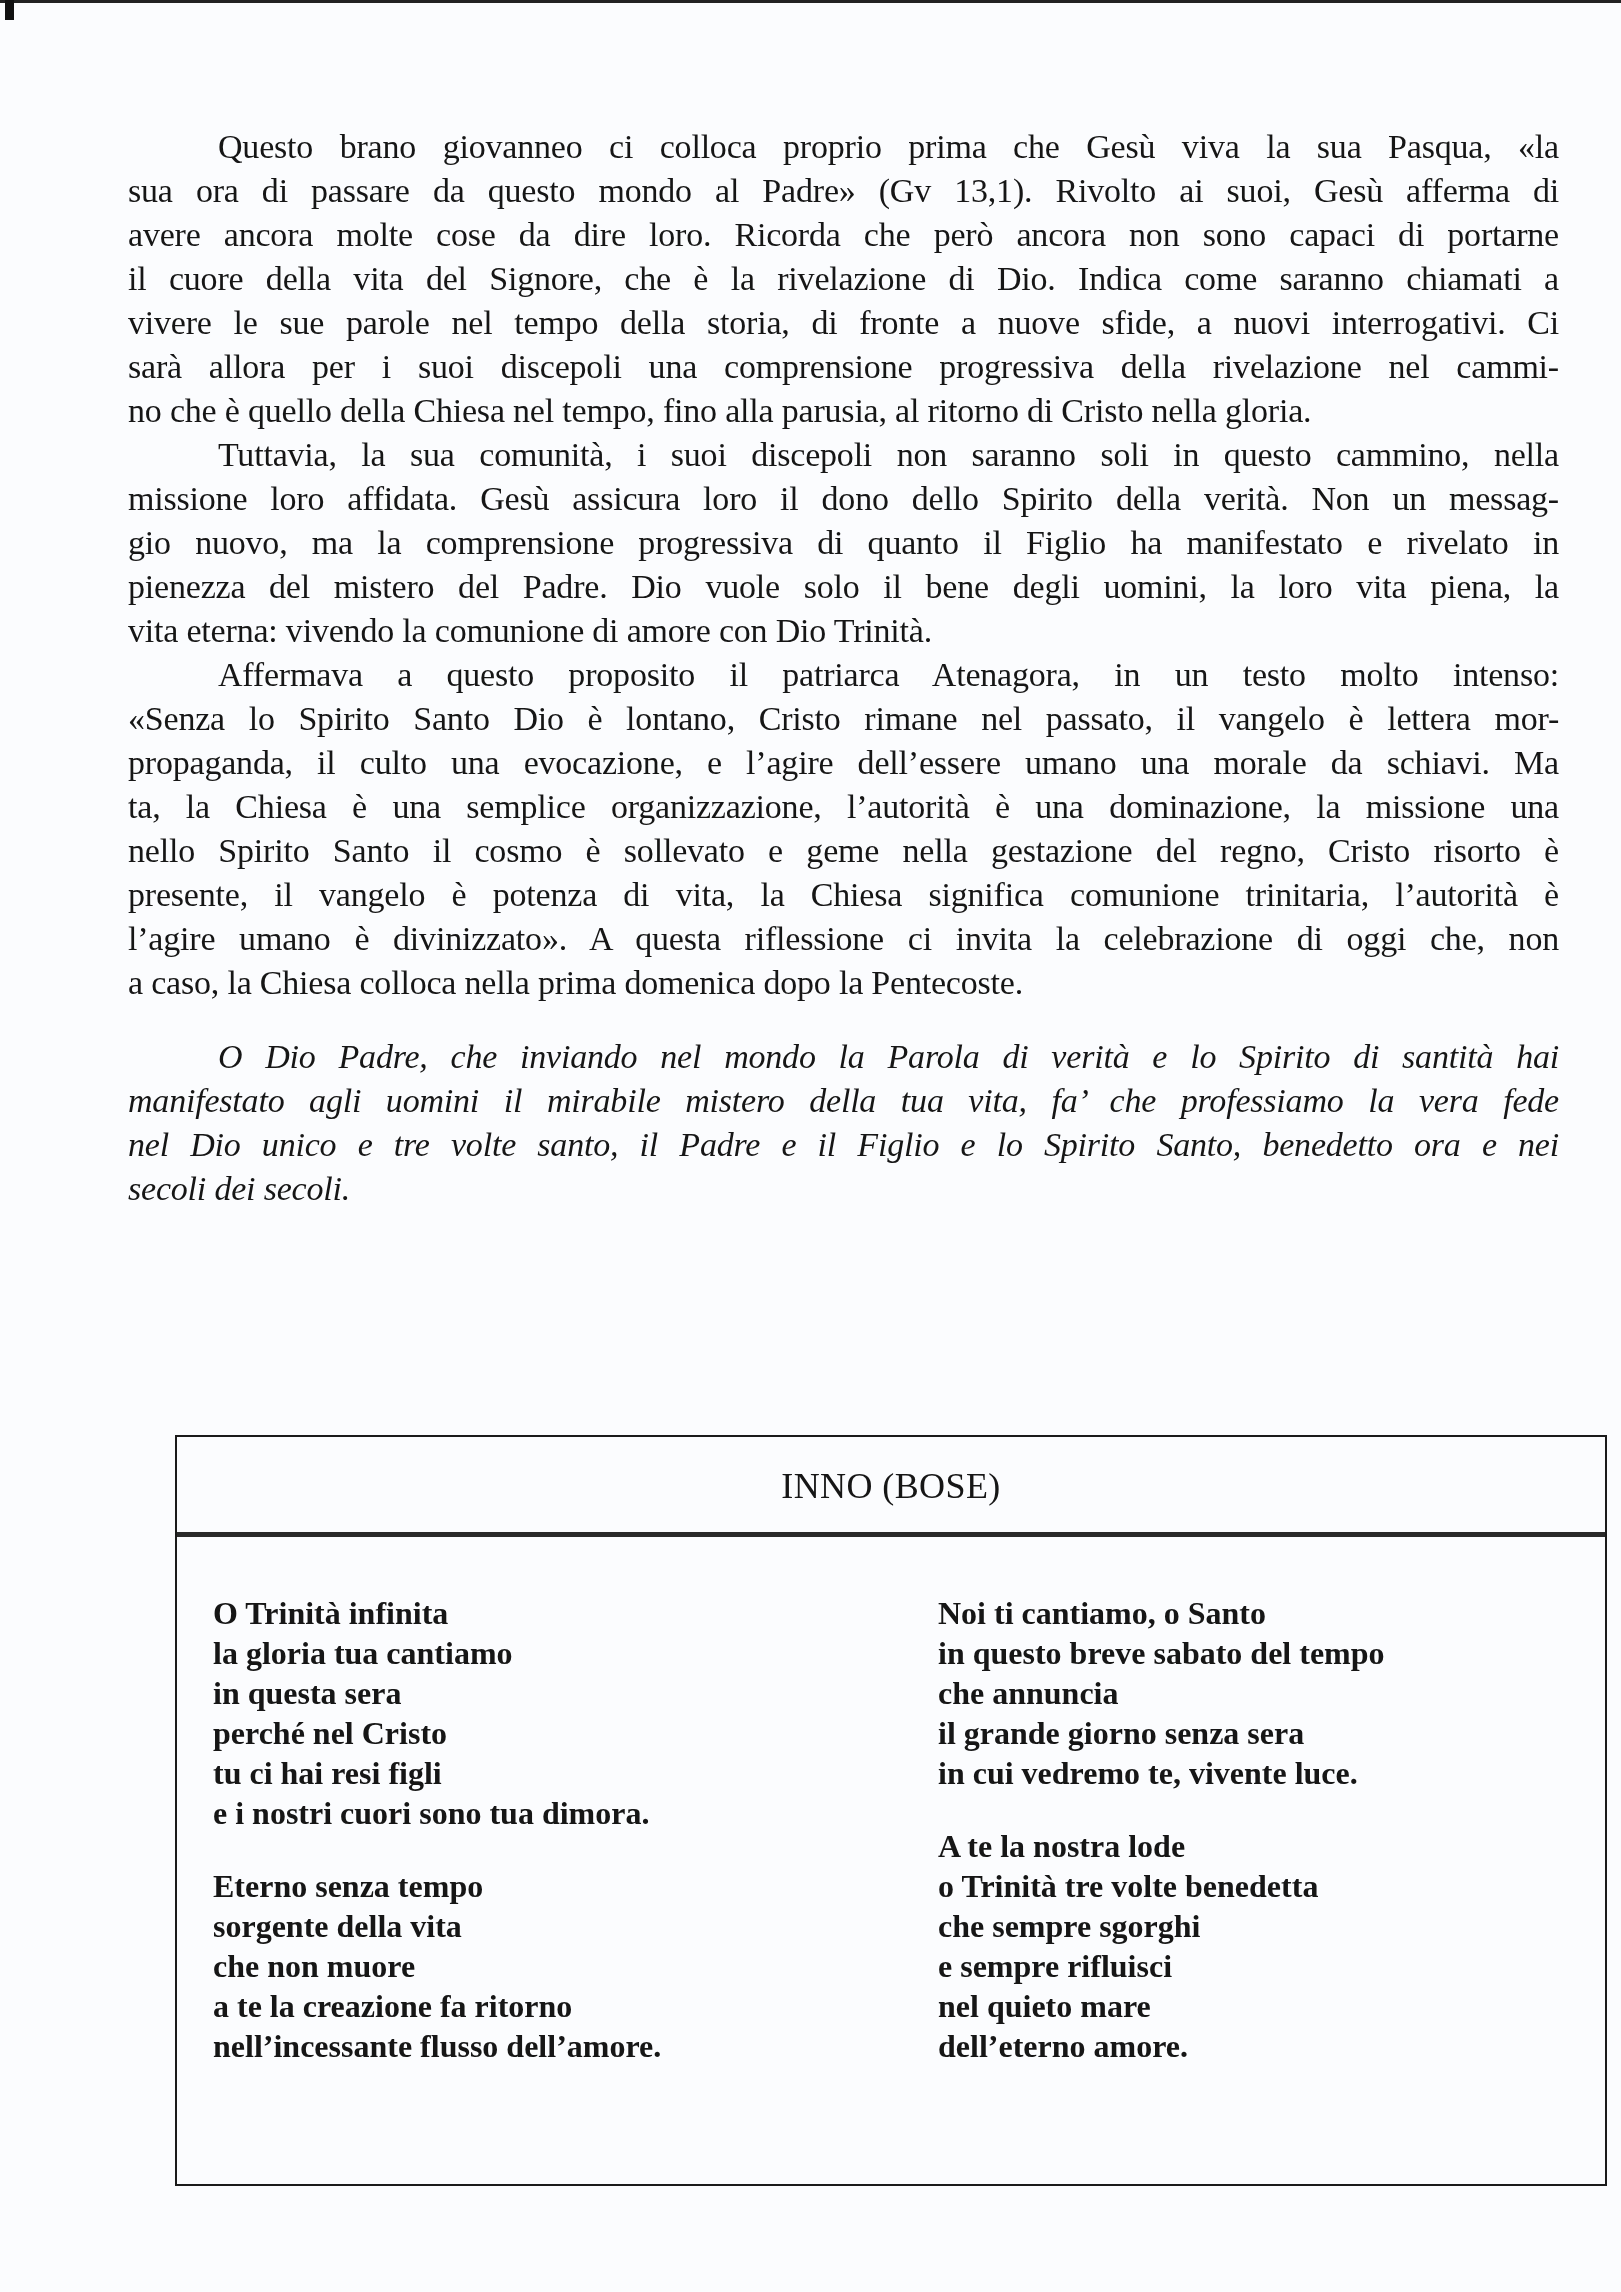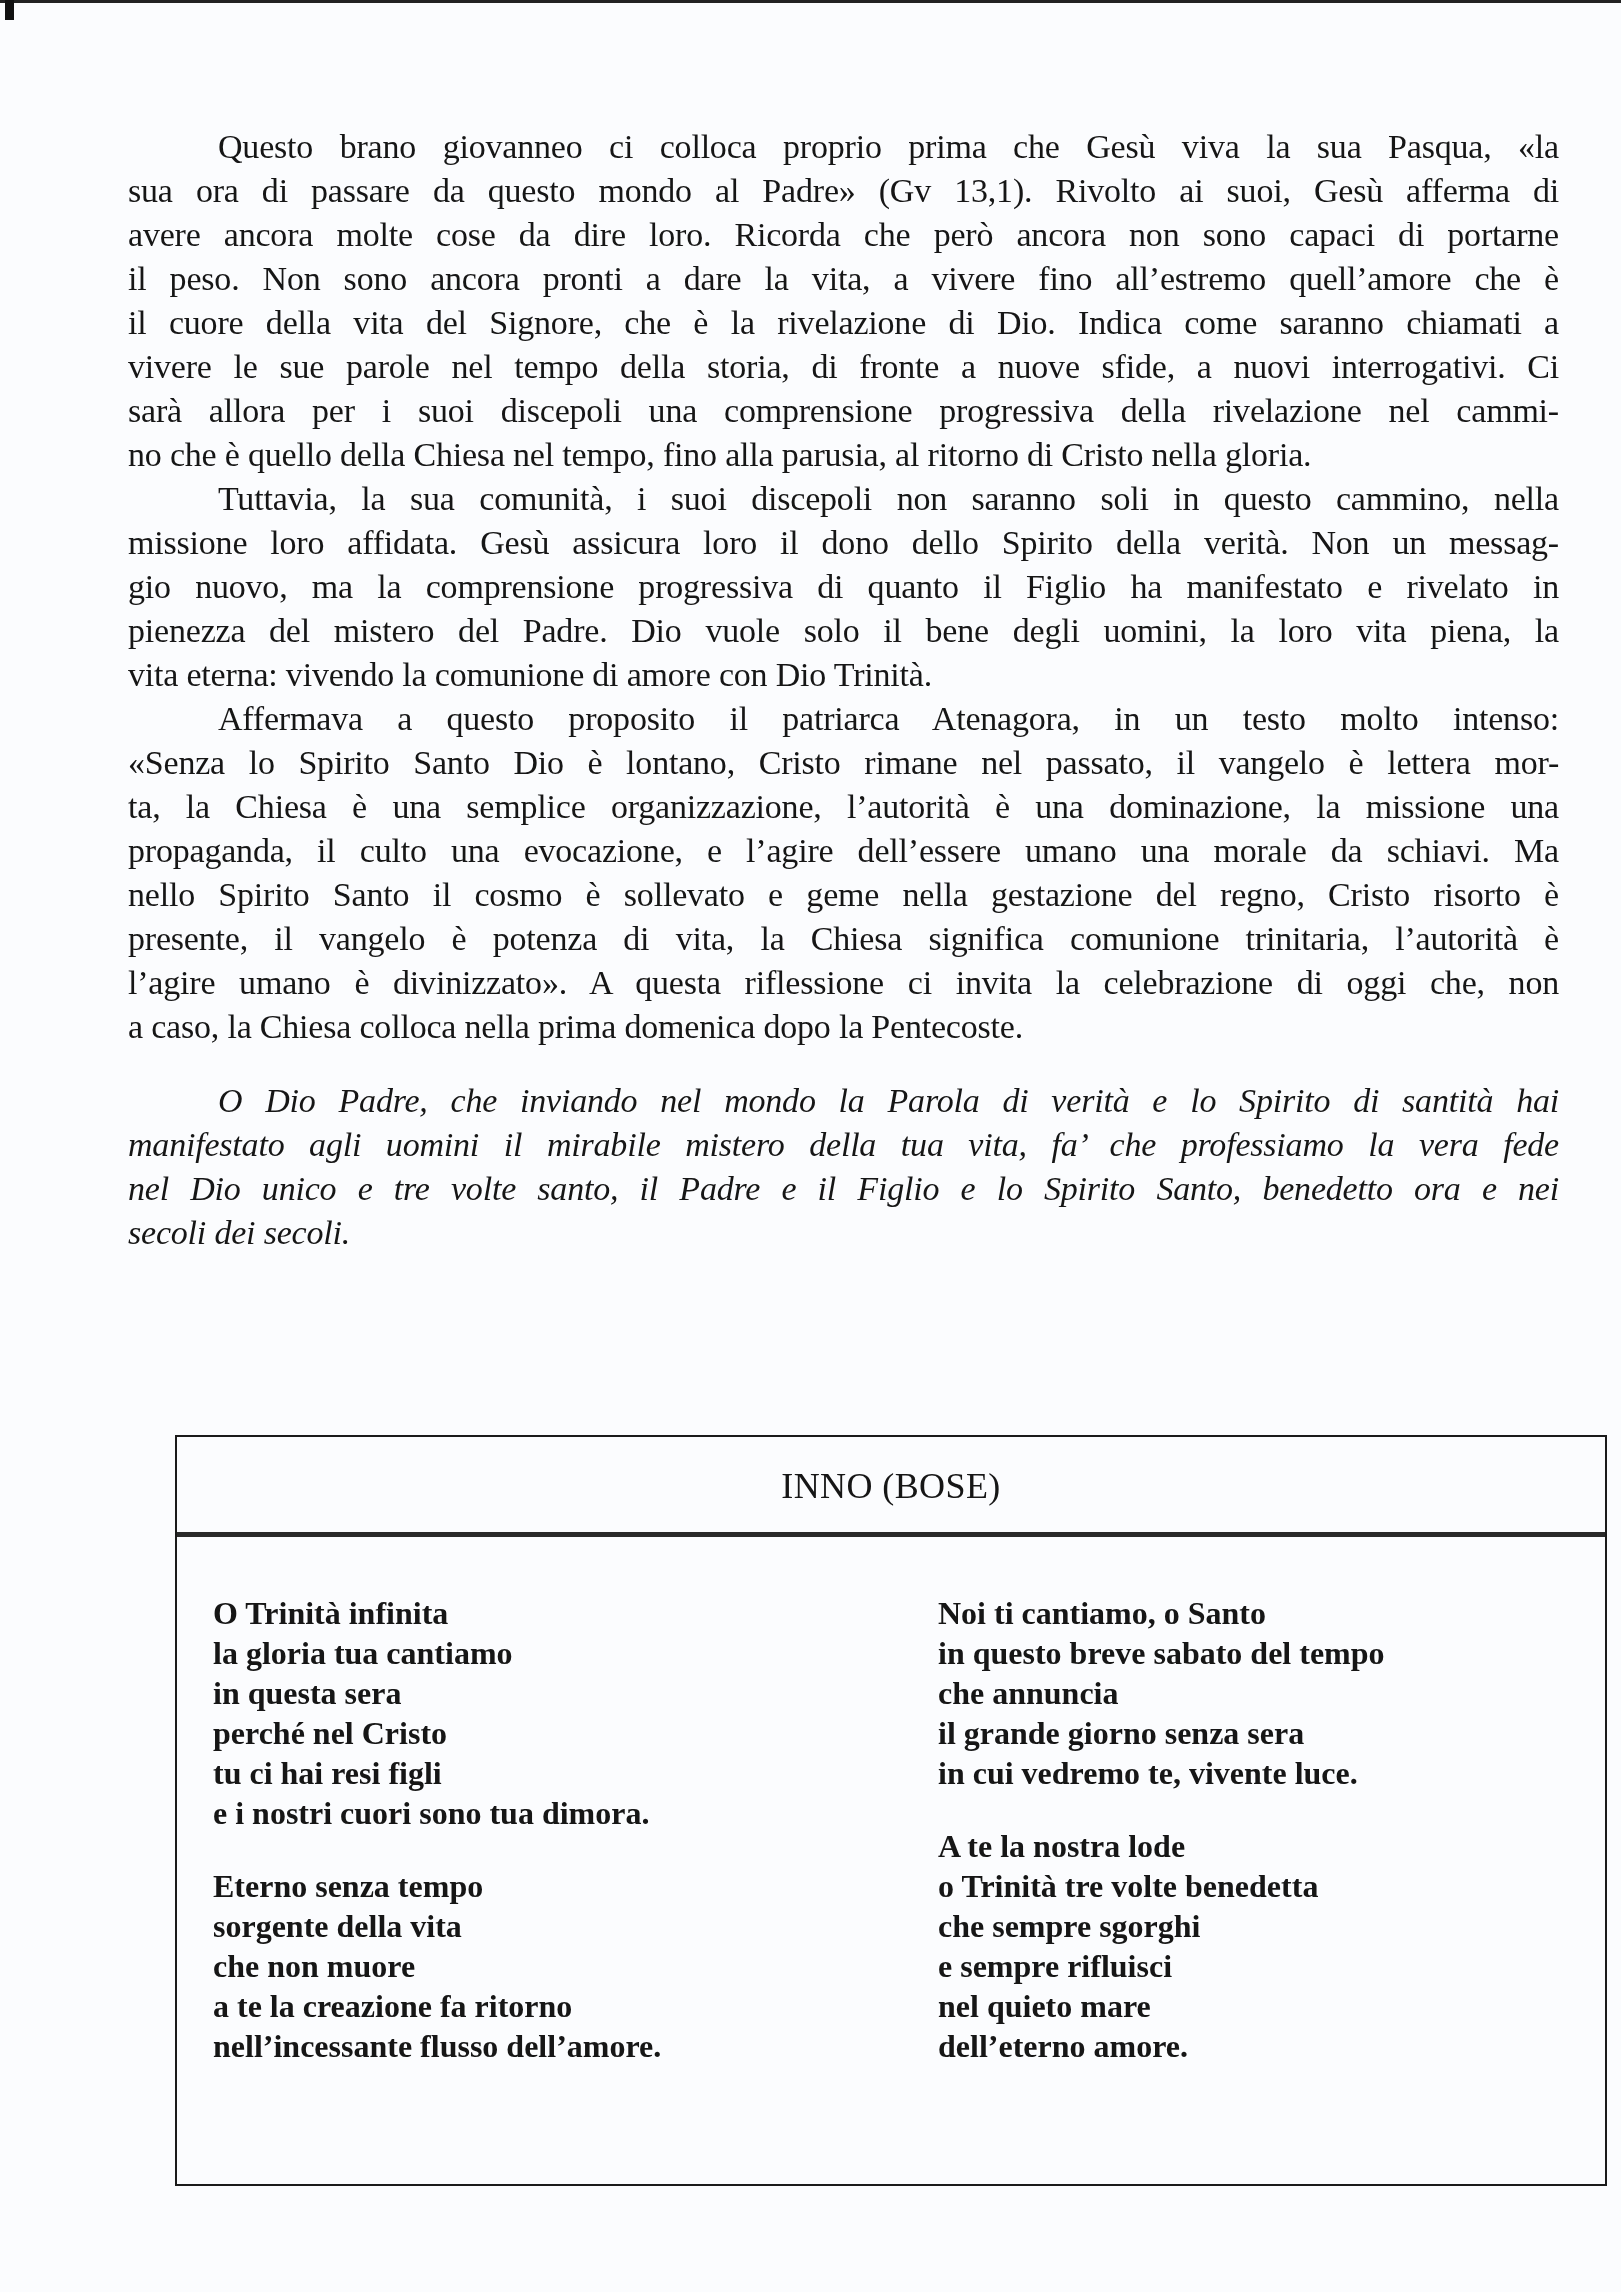--- a/index.html
+++ b/index.html
@@ -62,38 +62,37 @@
 <body>
 
 <div class="top-edge"></div>
 <div class="scan-mark"></div>
 
 <div class="body-text">
   <p class="para">
     <span class="line first">Questo brano giovanneo ci colloca proprio prima che Gesù viva la sua Pasqua, «la</span>
     <span class="line">sua ora di passare da questo mondo al Padre» (Gv 13,1). Rivolto ai suoi, Gesù afferma di</span>
     <span class="line">avere ancora molte cose da dire loro. Ricorda che però ancora non sono capaci di portarne</span>
-    <span class="line">il peso. Non sono ancora pronti a dare la vita, a vivere fino all’estremo quell’amore che è</span>
     <span class="line">il cuore della vita del Signore, che è la rivelazione di Dio. Indica come saranno chiamati a</span>
     <span class="line">vivere le sue parole nel tempo della storia, di fronte a nuove sfide, a nuovi interrogativi. Ci</span>
     <span class="line">sarà allora per i suoi discepoli una comprensione progressiva della rivelazione nel cammi-</span>
     <span class="line last">no che è quello della Chiesa nel tempo, fino alla parusia, al ritorno di Cristo nella gloria.</span>
   </p>
   <p class="para">
     <span class="line first">Tuttavia, la sua comunità, i suoi discepoli non saranno soli in questo cammino, nella</span>
     <span class="line">missione loro affidata. Gesù assicura loro il dono dello Spirito della verità. Non un messag-</span>
     <span class="line">gio nuovo, ma la comprensione progressiva di quanto il Figlio ha manifestato e rivelato in</span>
     <span class="line">pienezza del mistero del Padre. Dio vuole solo il bene degli uomini, la loro vita piena, la</span>
     <span class="line last">vita eterna: vivendo la comunione di amore con Dio Trinità.</span>
   </p>
   <p class="para">
     <span class="line first">Affermava a questo proposito il patriarca Atenagora, in un testo molto intenso:</span>
     <span class="line">«Senza lo Spirito Santo Dio è lontano, Cristo rimane nel passato, il vangelo è lettera mor-</span>
+    <span class="line">propaganda, il culto una evocazione, e l’agire dell’essere umano una morale da schiavi. Ma</span>
     <span class="line">ta, la Chiesa è una semplice organizzazione, l’autorità è una dominazione, la missione una</span>
-    <span class="line">propaganda, il culto una evocazione, e l’agire dell’essere umano una morale da schiavi. Ma</span>
     <span class="line">nello Spirito Santo il cosmo è sollevato e geme nella gestazione del regno, Cristo risorto è</span>
     <span class="line">presente, il vangelo è potenza di vita, la Chiesa significa comunione trinitaria, l’autorità è</span>
     <span class="line">l’agire umano è divinizzato». A questa riflessione ci invita la celebrazione di oggi che, non</span>
     <span class="line last">a caso, la Chiesa colloca nella prima domenica dopo la Pentecoste.</span>
   </p>
   <p class="para prayer">
     <span class="line first">O Dio Padre, che inviando nel mondo la Parola di verità e lo Spirito di santità hai</span>
     <span class="line">manifestato agli uomini il mirabile mistero della tua vita, fa’ che professiamo la vera fede</span>
     <span class="line">nel Dio unico e tre volte santo, il Padre e il Figlio e lo Spirito Santo, benedetto ora e nei</span>
     <span class="line last">secoli dei secoli.</span>

